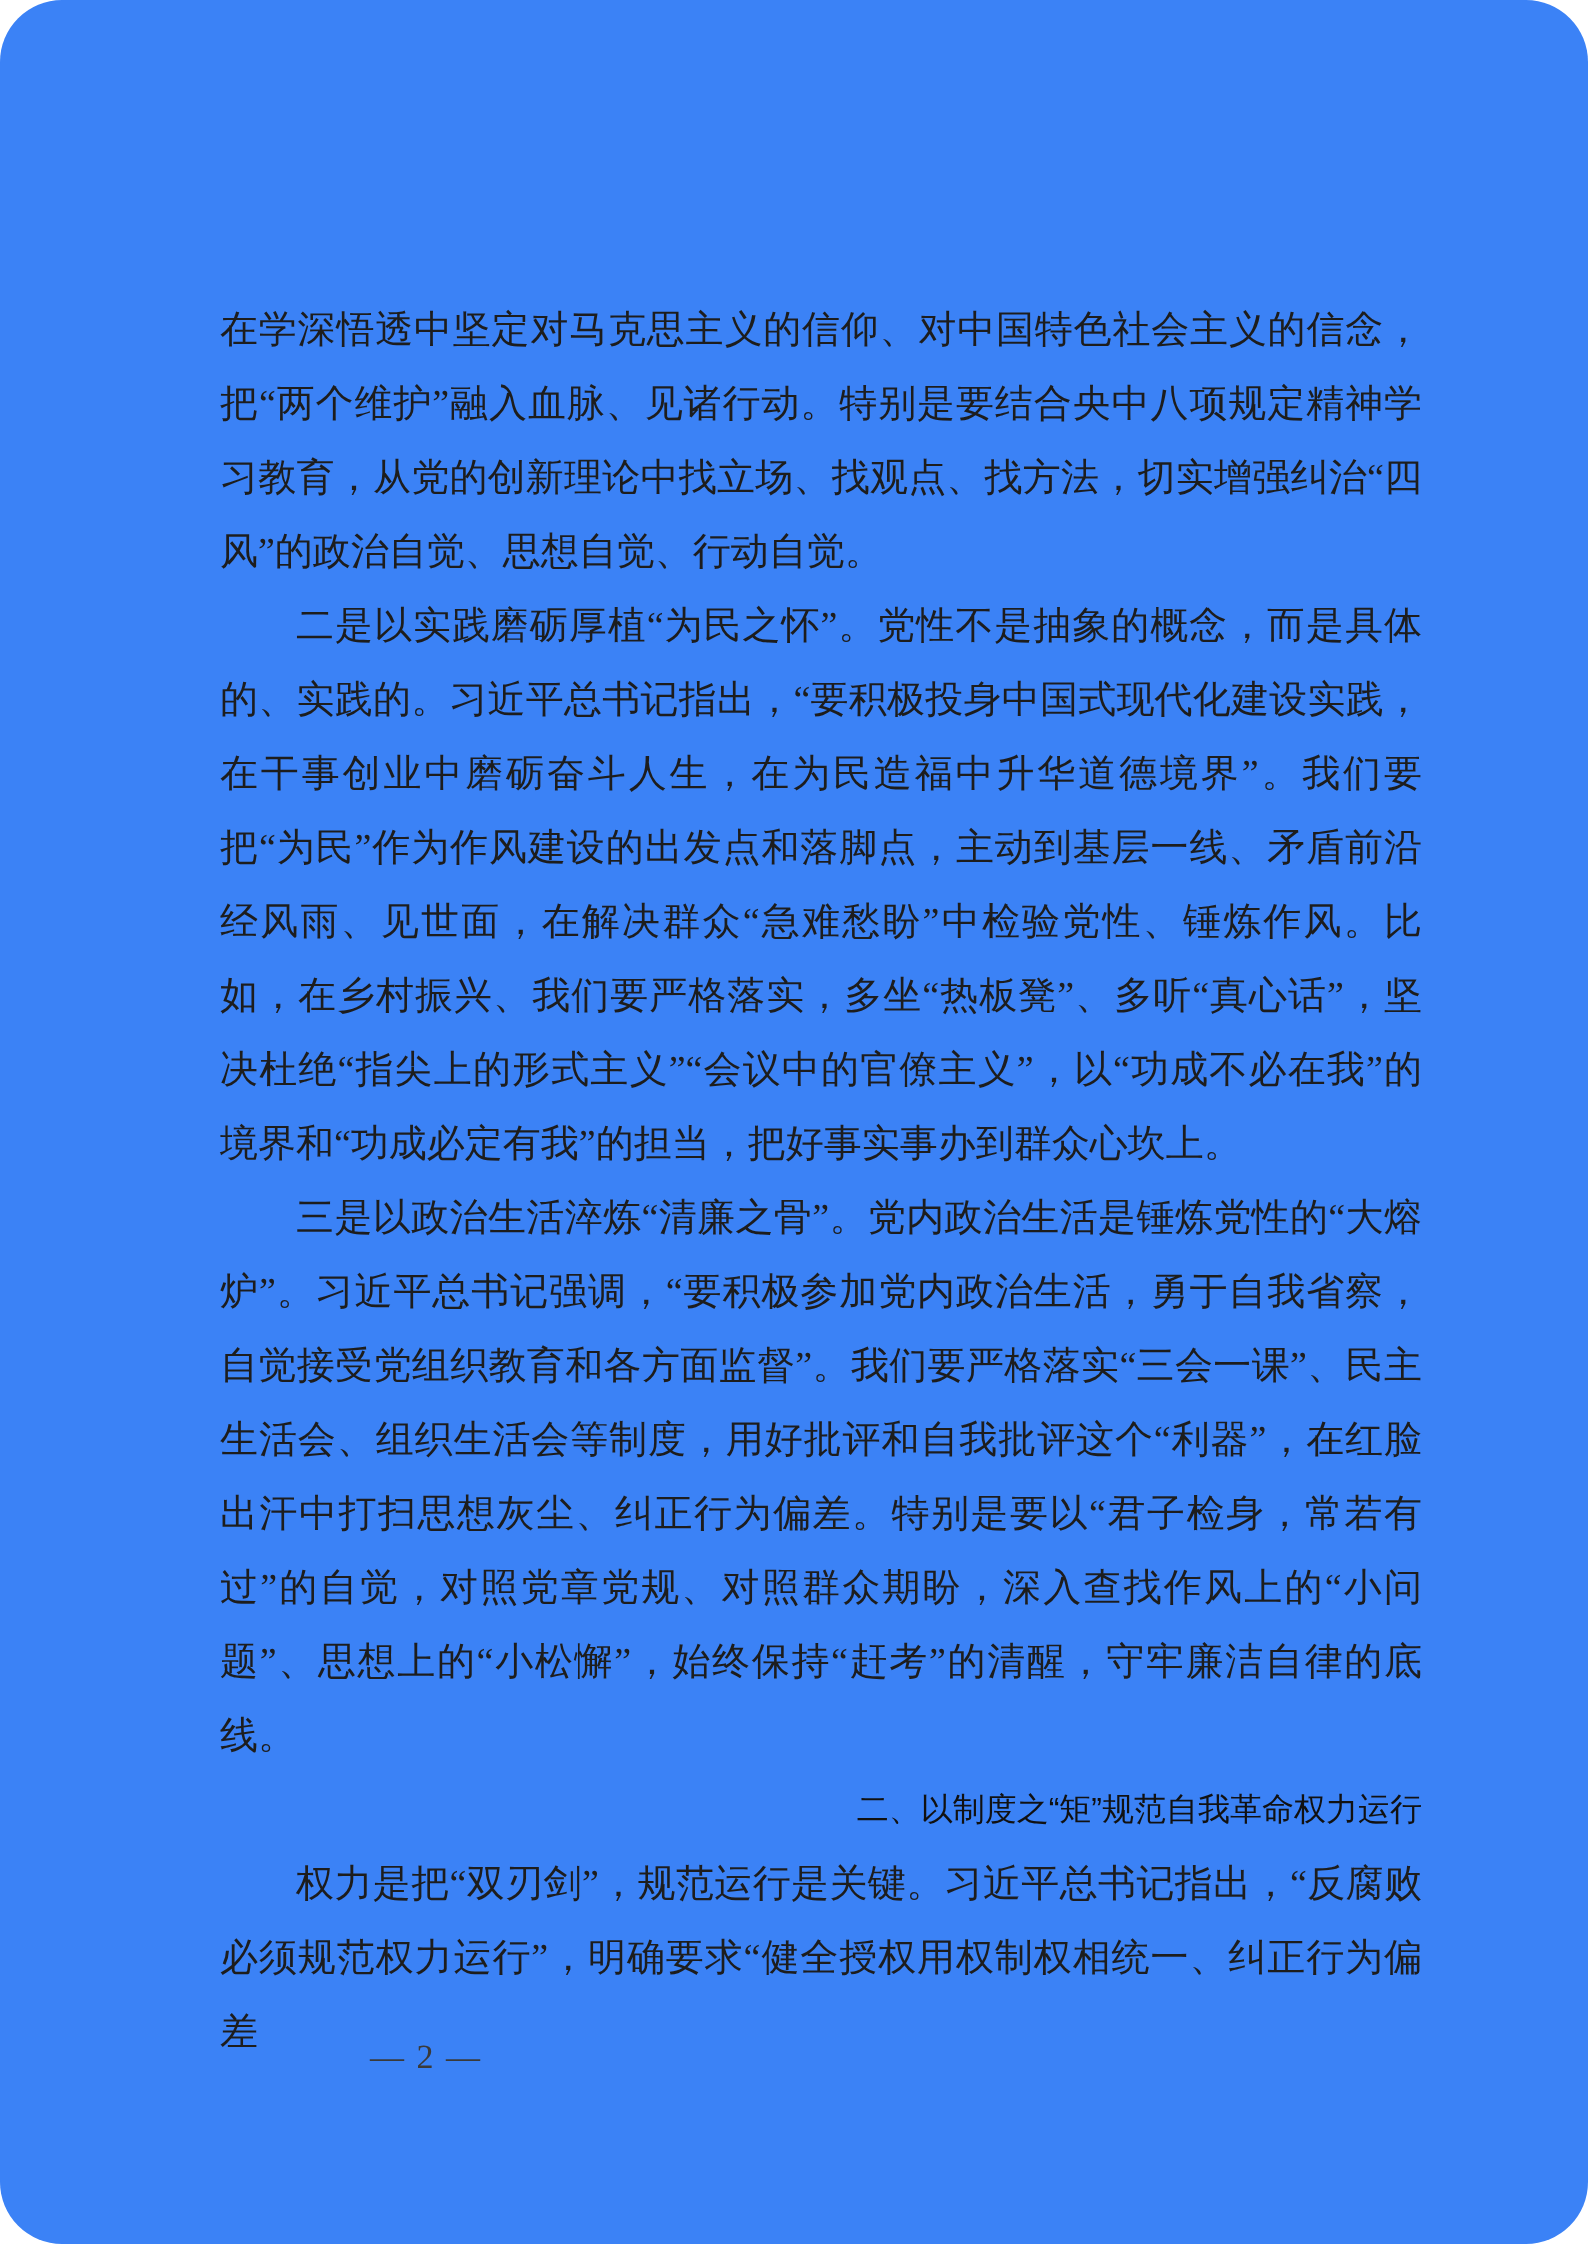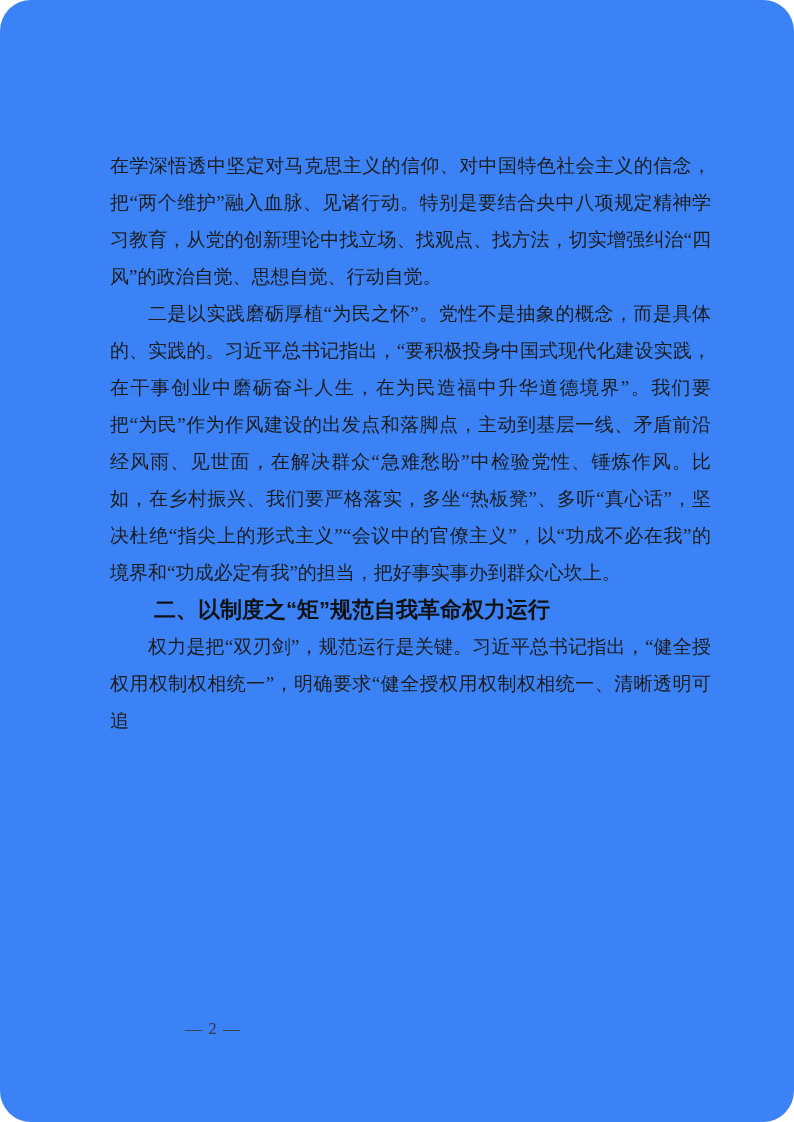--- a/index.html
+++ b/index.html
@@ -33,43 +33,44 @@
     color: #1d1d1d;
     text-align: justify;
     text-justify: inter-ideograph;
     word-break: break-all;
   }
   p.indent {
     text-indent: 2em;
   }
   p.heading {
     font-family: "Liberation Sans", "DejaVu Sans", sans-serif;
-    font-weight: bold;
-    font-size: 22px;
+    font-weight: normal;
+    font-size: 16px;
     line-height: 37px;
     color: #111111;
     text-indent: 2em;
-    text-align: left;
+    text-align: right;
   }
   .page-number {
     position: absolute;
     left: 148px;
     top: 1019px;
     width: 130px;
     text-align: center;
     font-family: "Liberation Serif", "DejaVu Serif", serif;
     font-size: 17px;
     color: #3a3a3a;
     letter-spacing: 1px;
   }
 </style>
 </head>
 <body>
 
 <div class="page">
   <div class="doc-body" id="doc-body">
       <p class="para">在学深悟透中坚定对马克思主义的信仰、对中国特色社会主义的信念，把“两个维护”融入血脉、见诸行动。特别是要结合央中八项规定精神学习教育，从党的创新理论中找立场、找观点、找方法，切实增强纠治“四风”的政治自觉、思想自觉、行动自觉。</p>
       <p class="para indent">二是以实践磨砺厚植“为民之怀”。党性不是抽象的概念，而是具体的、实践的。习近平总书记指出，“要积极投身中国式现代化建设实践，在干事创业中磨砺奋斗人生，在为民造福中升华道德境界”。我们要把“为民”作为作风建设的出发点和落脚点，主动到基层一线、矛盾前沿经风雨、见世面，在解决群众“急难愁盼”中检验党性、锤炼作风。比如，在乡村振兴、我们要严格落实，多坐“热板凳”、多听“真心话”，坚决杜绝“指尖上的形式主义”“会议中的官僚主义”，以“功成不必在我”的境界和“功成必定有我”的担当，把好事实事办到群众心坎上。</p>
+      <p class="para indent">三是以政治生活淬炼“清廉之骨”。党内政治生活是锤炼党性的“大熔炉”。习近平总书记强调，“要积极参加党内政治生活，勇于自我省察，自觉接受党组织教育和各方面监督”。我们要严格落实“三会一课”、民主生活会、组织生活会等制度，用好批评和自我批评这个“利器”，在红脸出汗中打扫思想灰尘、纠正行为偏差。特别是要以“君子检身，常若有过”的自觉，对照党章党规、对照群众期盼，深入查找作风上的“小问题”、思想上的“小松懈”，始终保持“赶考”的清醒，守牢廉洁自律的底线。</p>
       <p class="heading indent">二、以制度之“矩”规范自我革命权力运行</p>
-      <p class="para indent">权力是把“双刃剑”，规范运行是关键。习近平总书记指出，“健全授权用权制权相统一”，明确要求“健全授权用权制权相统一、清晰透明可追</p>
+      <p class="para indent">权力是把“双刃剑”，规范运行是关键。习近平总书记指出，“反腐败必须规范权力运行”，明确要求“健全授权用权制权相统一、纠正行为偏差</p>
     </div>
   <div class="page-number">— 2 —</div>
 </div>
 
 </body></html>

